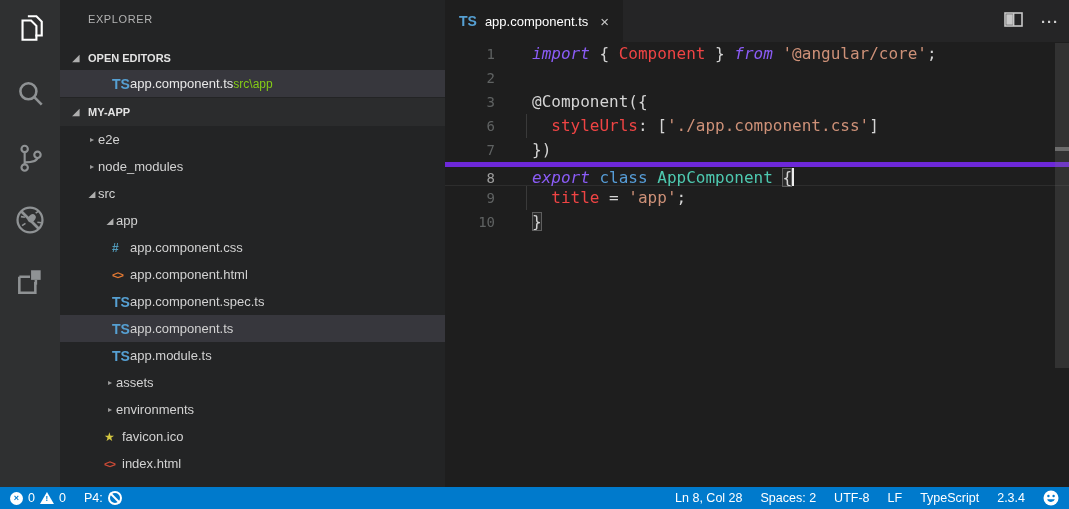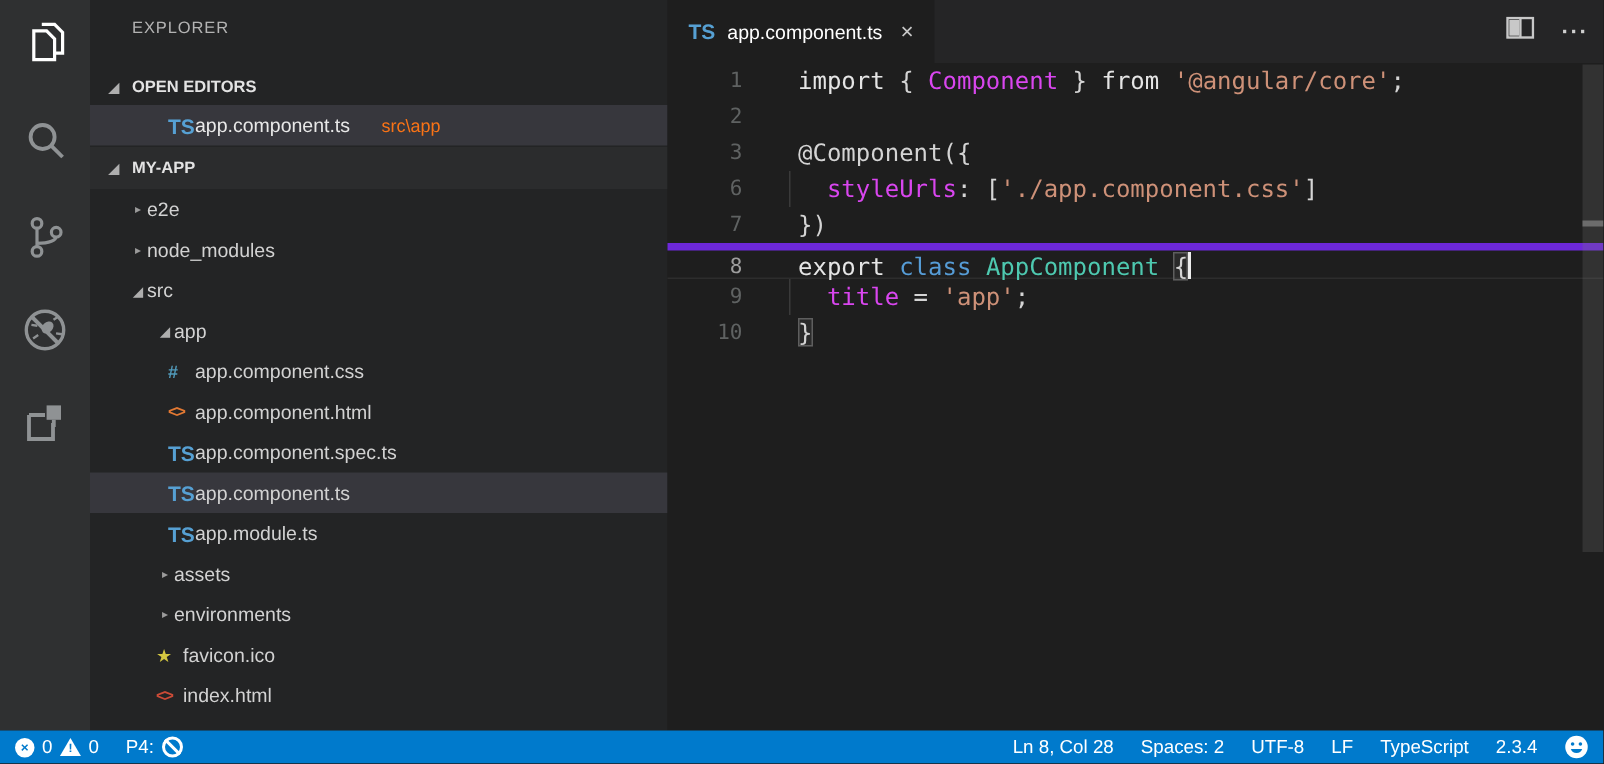--- a/index.html
+++ b/index.html
@@ -16,21 +16,21 @@
   .sb-title { position:absolute; top:13px; left:28px; font-size:11px; letter-spacing:.6px; color:#b3b3b3; }
   .section-header { position:absolute; left:0; width:100%; height:26px; display:flex; align-items:center; font-size:11px; font-weight:bold; color:#e3e3e3; padding-left:10px; cursor:pointer; }
   .section-header .twisty { margin-right:6px; }
   .hdr-open-editors { top:45px; }
   .hdr-myapp { top:98px; height:28px; background:#2b2c2d; }
   .twisty { color:#aeaeae; font-size:9px; width:12px; display:inline-block; text-align:center; flex:none; }
   .twisty.col { font-size:8px; color:#9b9b9b; }
 
   .oe-item { position:absolute; top:70px; left:0; width:100%; height:27px; background:#37373d; display:flex; align-items:center; padding-left:52px; cursor:pointer; }
   .oe-item .label { font-size:13px; color:#e8e8e8; }
-  .oe-item .desc { font-size:12px; color:#f97316; margin-left:21px; }
+  .oe-item .desc { font-size:12px; color:#84cc16; margin-left:0; }
 
   .tree { position:absolute; top:126px; left:0; width:100%; }
   .tree-row { height:27px; display:flex; align-items:center; cursor:pointer; }
   .tree-row.sel { background:#37373d; }
   .tree-row .label { font-size:13px; color:#d2d2d2; white-space:pre; }
   .fi { width:18px; flex:none; display:inline-block; text-align:left; font-weight:bold; }
   .fi-ts { color:#56a0d3; font-size:14px; }
   .fi-css { color:#519aba; font-size:12px; }
   .fi-html { color:#e37933; font-size:11px; letter-spacing:-1px; }
   .fi-html-red { color:#cc4b37; font-size:11px; letter-spacing:-1px; }
@@ -46,24 +46,24 @@
   .tab-actions { position:absolute; right:10px; top:0; height:42px; display:flex; align-items:center; gap:18px; }
   .more { color:#cfcfcf; font-size:15px; font-weight:bold; letter-spacing:1px; cursor:pointer; }
 
   .code { position:absolute; top:42px; left:0; width:100%; bottom:0;
           font-family:"DejaVu Sans Mono", monospace; font-size:16px; }
   .code-line { position:relative; height:24px; line-height:24px; white-space:pre; }
   .code-line.current { border-top:5px solid #6d28d9; border-bottom:1px solid #2d2d2d; height:24px; line-height:22px; }
   .ln { display:inline-block; width:50px; text-align:right; color:#5f6262; font-size:14px; vertical-align:top; }
   .current .ln { color:#9e9e9e; }
   .ltext { display:inline-block; margin-left:37px; }
-  .tk-kw1 { color:#e5e5e5; }
+  .tk-kw1 { color:#8b5cf6;font-style:italic; }
   .tk-kw2 { color:#569cd6; }
   .tk-type { color:#4ec9b0; }
-  .tk-var { color:#d946ef; }
+  .tk-var { color:#ef4444; }
   .tk-str { color:#ce9178; }
   .tk-plain { color:#d4d4d4; }
   .tk.match { outline:1px solid #5e5e5e; outline-offset:-1px; background:rgba(100,100,100,.18); }
   .cursor { display:inline-block; width:2px; height:18px; background:#ededed; vertical-align:middle; margin-top:-3px; }
   .guide { position:absolute; left:81px; top:0; bottom:0; border-left:1px solid #3a3a3a; }
 
   .scrollbar-thumb { position:absolute; right:0; top:43px; width:14px; height:325px; background:rgba(125,125,125,.22); cursor:pointer; }
   .overview-marker { position:absolute; right:0; top:147px; width:14px; height:4px; background:#6c6c6c; }
 
   

